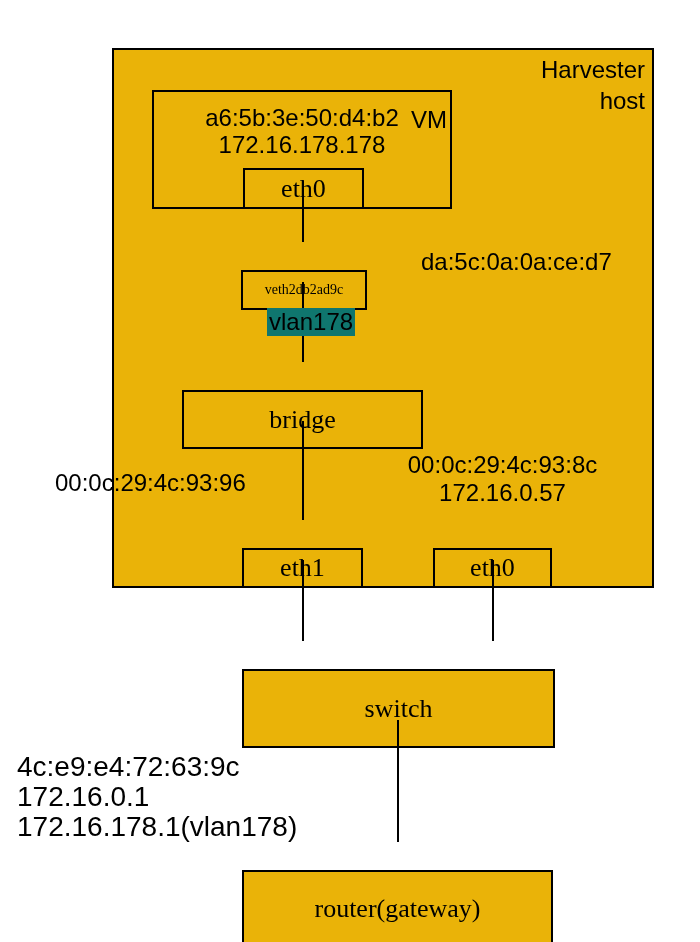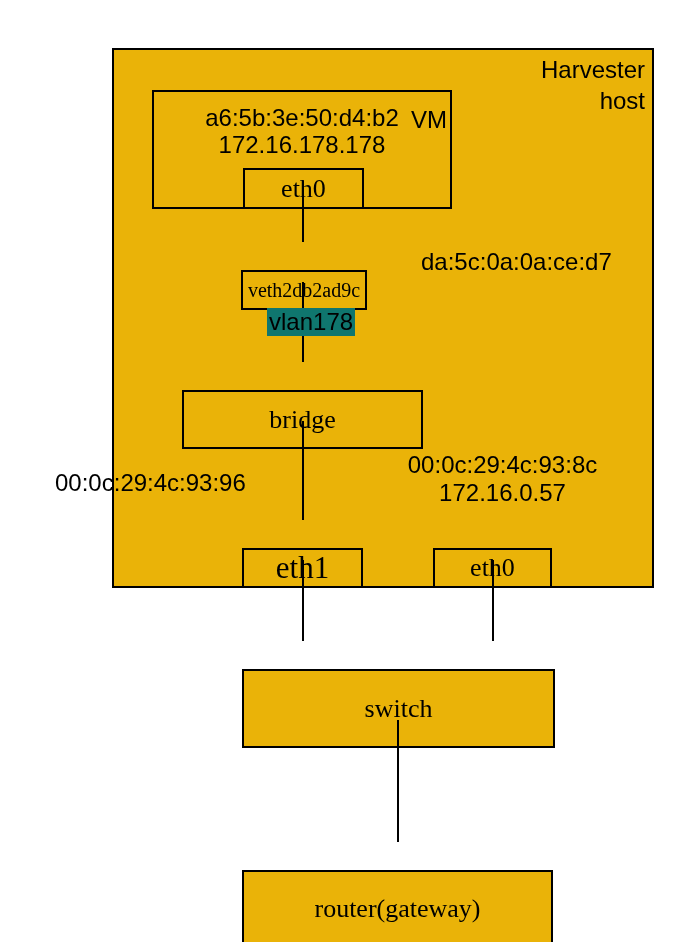--- a/index.html
+++ b/index.html
@@ -55,27 +55,27 @@
 
   
   #connector-vm-veth      { left: 302px; top: 181px; height: 61px; }
   #connector-veth-bridge  { left: 302px; top: 282px; height: 80px; }
   #connector-bridge-eth1  { left: 302px; top: 421px; height: 99px; }
   #connector-eth1-switch  { left: 302px; top: 560px; height: 81px; }
   #connector-eth0-switch  { left: 492px; top: 560px; height: 81px; }
   #connector-switch-router{ left: 397px; top: 720px; height: 122px; }
 
   
-  #veth-box       { left: 241px; top: 242px; width: 126px; height: 40px; font-size: 20px; }
+  #veth-box       { left: 241px; top: 242px; width: 126px; height: 40px; font-size: 14px; }
   #veth-mac-label { left: 377px; top: 248px; margin-left: 44px; }
   #vlan-label     { left: 267px; top: 308px; background: #0f766e; padding: 0 2px; }
   #bridge-box     { left: 182px; top: 362px; width: 241px; height: 59px; font-size: 26px; }
 
   
-  #eth1-box      { left: 242px; top: 520px; width: 121px; height: 40px; font-size: 31px; }
+  #eth1-box      { left: 242px; top: 520px; width: 121px; height: 40px; font-size: 26px; }
   #eth0-host-box { left: 433px; top: 520px; width: 119px; height: 40px; font-size: 26px; }
   #eth1-mac-label  { left: 55px;  top: 469px; }
   #eth0-label-block{ left: 390px; top: 451px; width: 225px; text-align: center; }
   #eth0-label-block span { display: block; }
 
   
   #switch-box { left: 242px; top: 641px; width: 313px; height: 79px; font-size: 26px; }
   #gateway-label-block { left: 17px; top: 752px; }
   #gateway-label-block span { display: block; }
   #router-box { left: 242px; top: 842px; width: 311px; height: 78px; font-size: 26px; }
@@ -135,18 +135,23 @@
 
   <div class="vline" id="connector-eth1-switch"></div>
   <div class="vline" id="connector-eth0-switch"></div>
 
   <div class="box center" id="switch-box">
     <span>switch</span>
   </div>
 
   <div class="vline" id="connector-switch-router"></div>
 
+  <div class="lbl f28" id="gateway-label-block">
+    <span>4c:e9:e4:72:63:9c</span>
+    <span>172.16.0.1</span>
+    <span>172.16.178.1(vlan178)</span>
+  </div>
 
   <div class="box center" id="router-box">
     <span>router(gateway)</span>
   </div>
 
 </div>
 
 </body></html>

